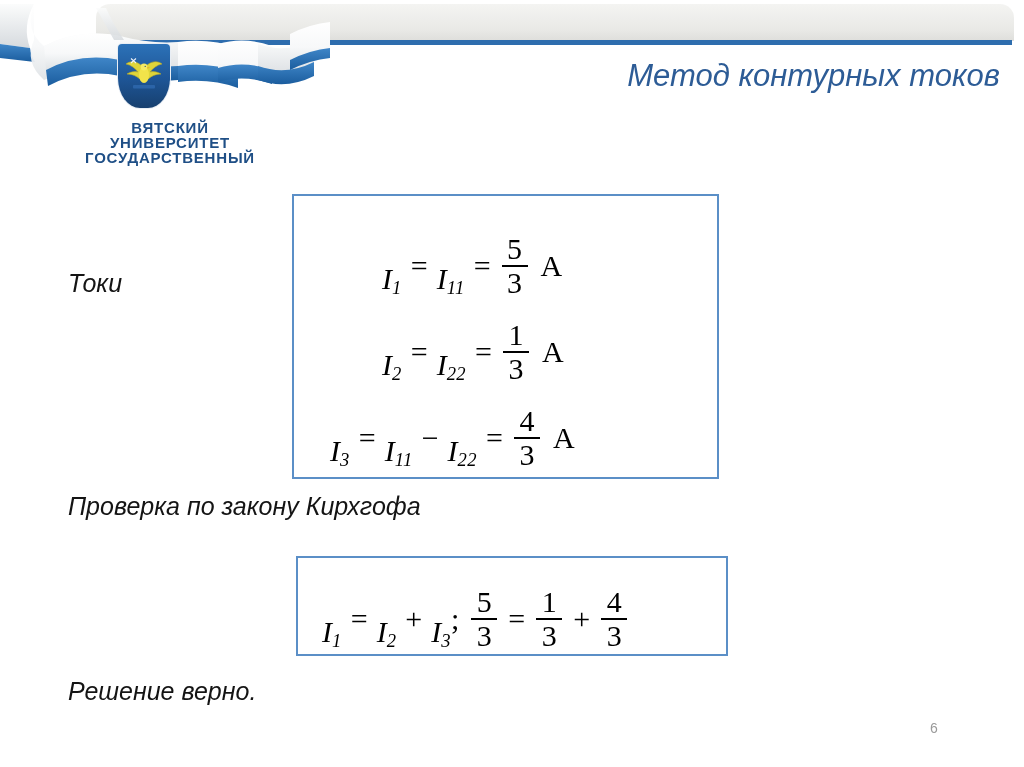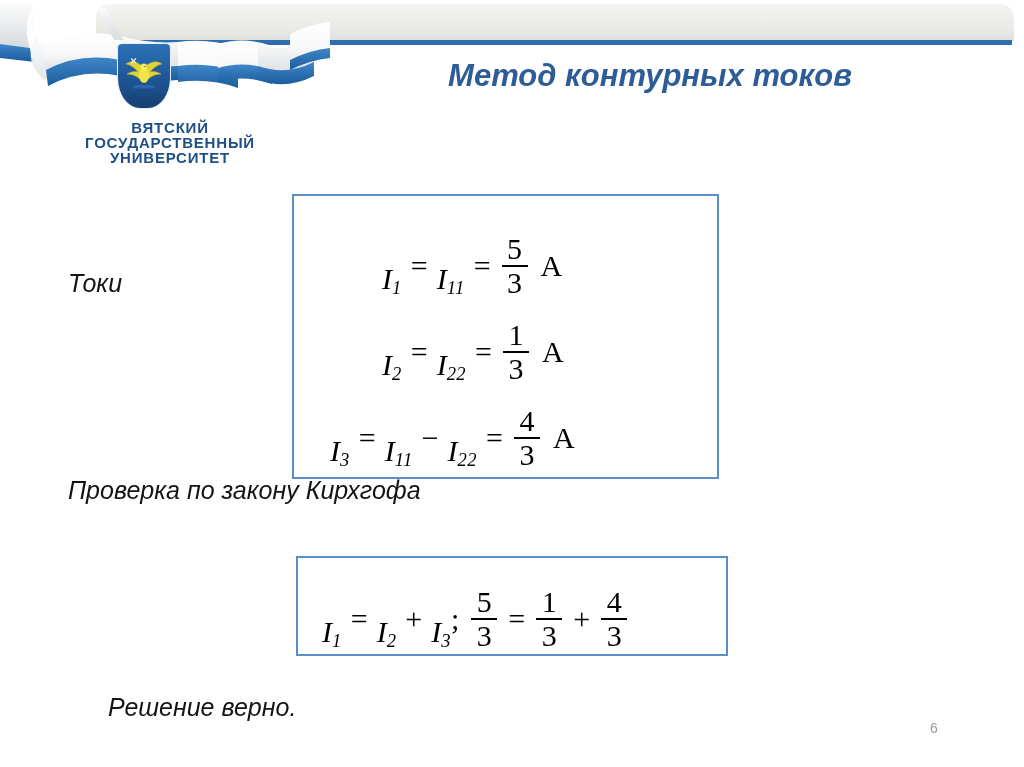--- a/index.html
+++ b/index.html
@@ -84,41 +84,41 @@
     letter-spacing: 0.8px;
     line-height: 15px;
   }
 
   
   .slide-title {
     position: absolute;
     left: 300px;
     top: 58px;
     width: 700px;
-    text-align: center;
+    text-align: right;
     color: #2D5C96;
     font-family: "Liberation Sans", sans-serif;
     font-style: italic;
-    font-weight: bold;
+    font-weight: normal;
     font-size: 31px;
     white-space: nowrap;
   }
 
   
   .body-label {
     position: absolute;
     color: #141414;
     font-family: "Liberation Sans", sans-serif;
     font-style: italic;
     font-size: 25px;
     white-space: nowrap;
   }
   #label-currents   { left: 68px; top: 222px; margin-top: 47px; }
-  #label-check      { left: 68px; top: 476px; text-align: center; }
-  #label-conclusion { left: 68px; top: 693px; margin-left: 40px; }
+  #label-check      { left: 68px; top: 492px; text-align: center; }
+  #label-conclusion { left: 68px; top: 677px; }
 
   
   .formula-box {
     position: absolute;
     border: 2px solid #5B8FC7;
     background: #ffffff;
     box-sizing: border-box;
   }
   #box-currents {
     left: 292px;
@@ -261,22 +261,22 @@
         <circle cx="21.2" cy="10.4" r="0.6" fill="#22457a"></circle>
         <path d="M23.4,11 L26,11.8 L23.4,12.4 Z" fill="#e8a72c"></path>
 
         <path d="M7,2.5 L12,7 M12,2.5 L7,7" stroke="#eef2f8" stroke-width="1.1" fill="none"></path>
 
         <rect x="9" y="29" width="22" height="3.4" rx="1" fill="#2b64a8"></rect>
       </svg>
     </div>
     <div class="logo-text">
       <div>ВЯТСКИЙ</div>
+      <div>УНИВЕРСИТЕТ</div>
       <div>ГОСУДАРСТВЕННЫЙ</div>
-      <div>УНИВЕРСИТЕТ</div>
     </div>
   </div>
 
   <div class="slide-title">Метод контурных токов</div>
 
   <div class="body-label" id="label-currents">Токи</div>
 
   <div class="formula-box" id="box-currents"></div>
 
   <div class="eq" id="eq-1">

